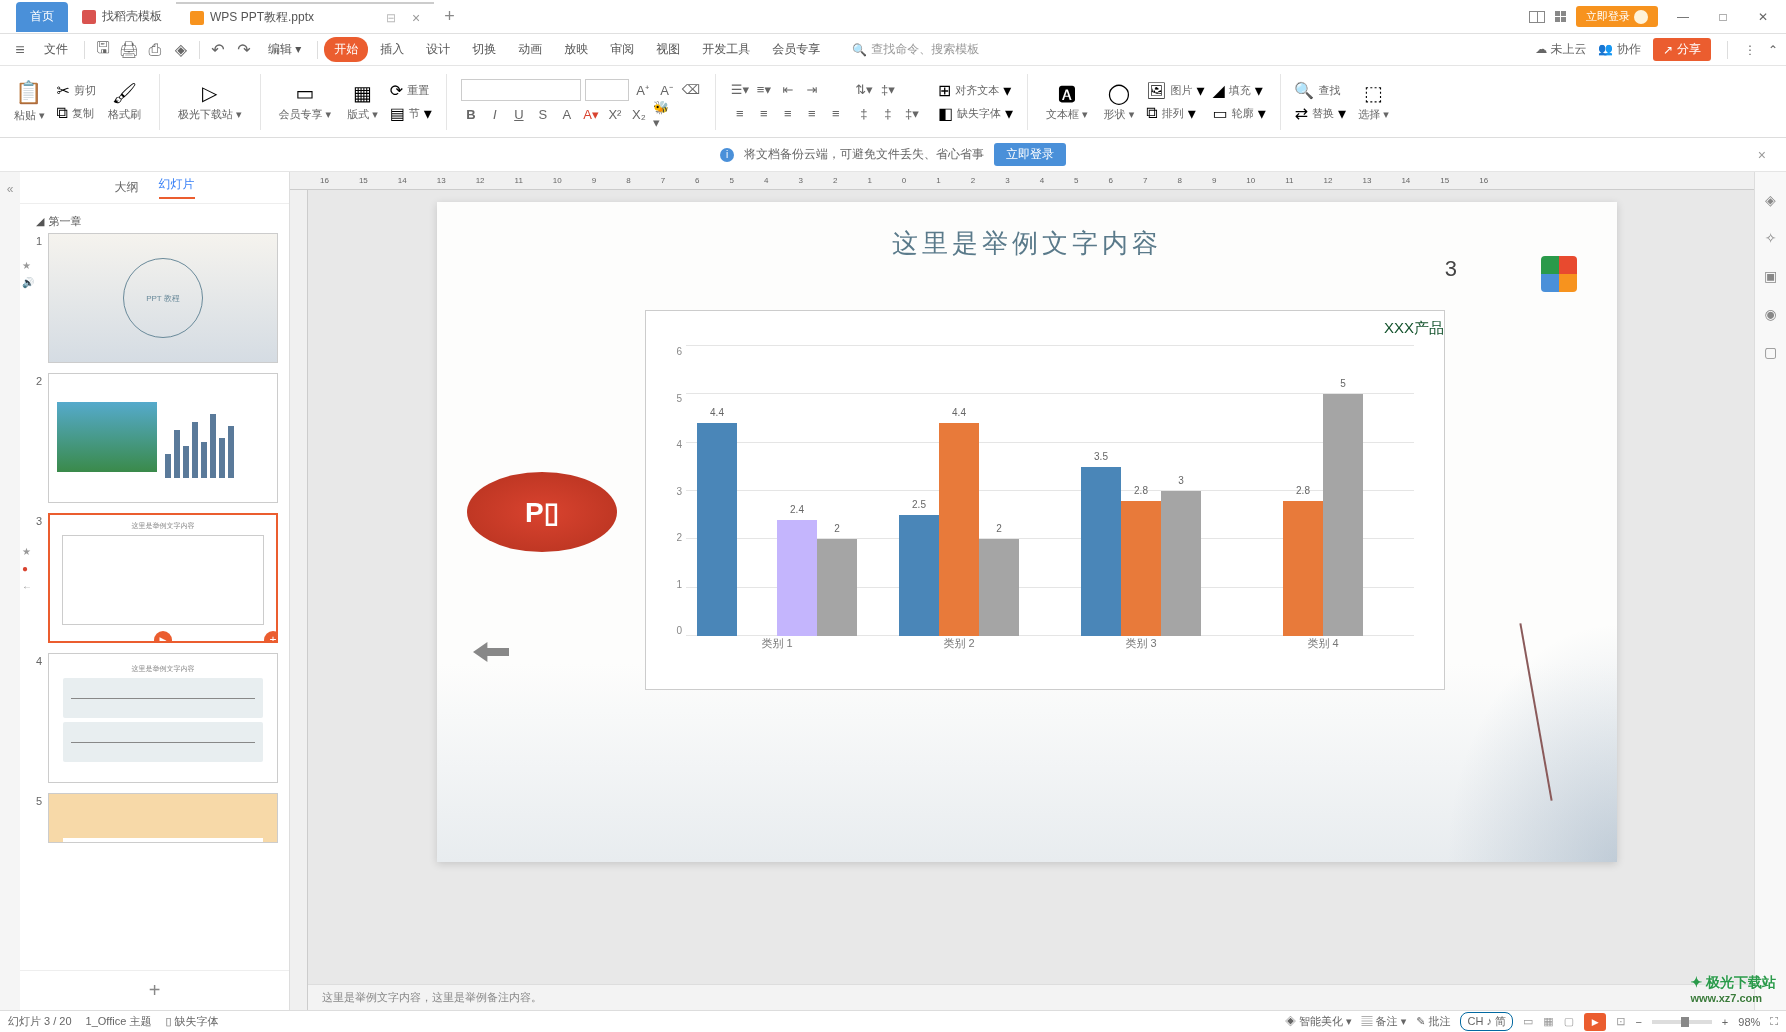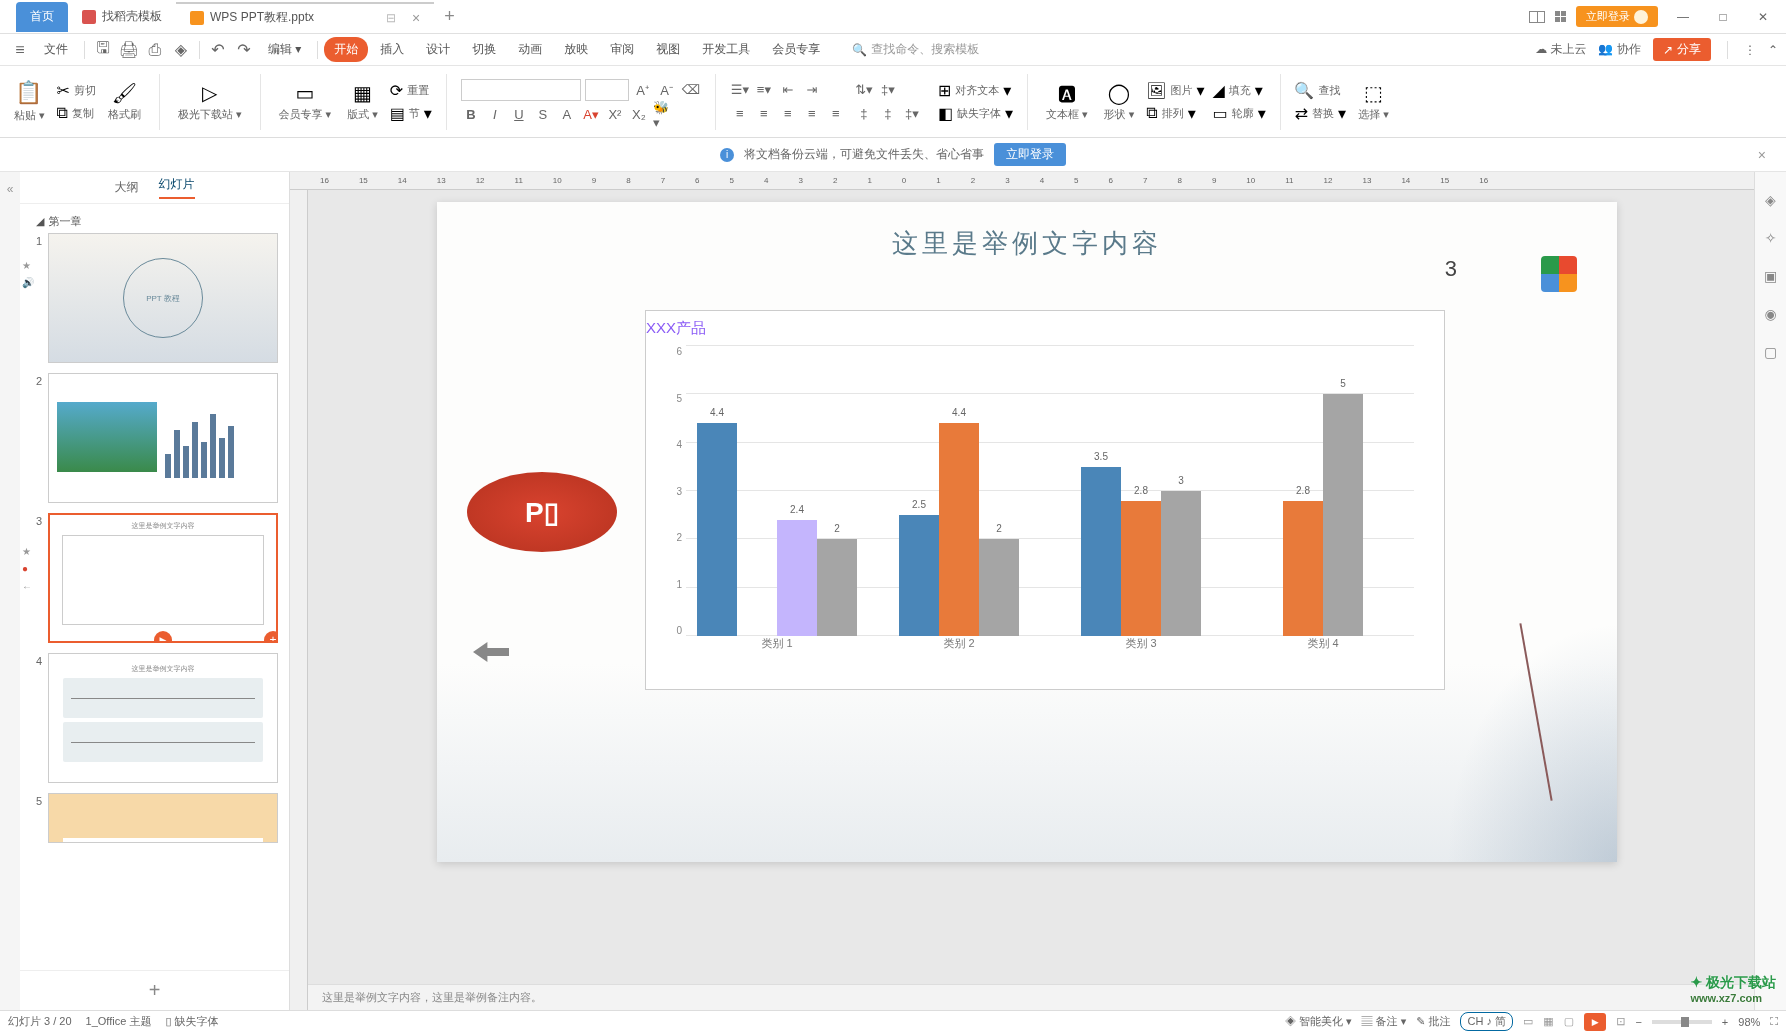--- a/index.html
+++ b/index.html
@@ -49,21 +49,21 @@
 .notify-close { position: absolute; right: 20px; color: #999; font-size: 14px; cursor: pointer; }
 .info-icon { width: 14px; height: 14px; border-radius: 50%; background: #4a90d9; color: #fff; display: flex; align-items: center; justify-content: center; font-size: 10px; }
 
 
 .mainarea { display: flex; height: calc(100% - 34px - 32px - 72px - 34px - 22px); }
 .collapse-btn { width: 20px; display: flex; align-items: flex-start; justify-content: center; padding-top: 10px; color: #999; font-size: 12px; }
 
 
 .slidepanel { width: 270px; background: #fff; border-right: 1px solid #ddd; display: flex; flex-direction: column; }
 .panel-tabs { height: 32px; display: flex; align-items: center; justify-content: center; gap: 20px; font-size: 12px; color: #666; border-bottom: 1px solid #eee; }
-.panel-tab.active { color: #0c4a6e; border-bottom: 2px solid #eb5d2f; padding-bottom: 4px; }
+.panel-tab.active { color: #3b82f6; border-bottom: 2px solid #eb5d2f; padding-bottom: 4px; }
 .panel-body { flex: 1; overflow-y: auto; padding: 6px 10px; position: relative; }
 .section-hdr { font-size: 11px; color: #555; padding: 4px 6px; display: flex; align-items: center; gap: 4px; }
 .thumb-row { display: flex; gap: 6px; margin-bottom: 10px; align-items: flex-start; }
 .thumb-num { width: 12px; font-size: 11px; color: #666; text-align: right; padding-top: 2px; }
 .thumb { width: 230px; height: 130px; border: 1px solid #ccc; background: #fff; position: relative; overflow: hidden; }
 .thumb.selected { border: 2px solid #eb5d2f; }
 .thumb-content { width: 100%; height: 100%; }
 .add-slide-btn { display: flex; justify-content: center; padding: 8px; font-size: 20px; color: #888; cursor: pointer; border-top: 1px solid #eee; }
 .play-badge { position:absolute; bottom:-8px; left:50%; transform:translateX(-50%); width:18px; height:18px; border-radius:50%; background:#eb5d2f; color:#fff; display:flex; align-items:center; justify-content:center; font-size:9px; }
 .plus-badge { position:absolute; bottom:-8px; right:-6px; width:18px; height:18px; border-radius:50%; background:#eb5d2f; color:#fff; display:flex; align-items:center; justify-content:center; font-size:12px; }
@@ -79,21 +79,21 @@
 .branch { position:absolute; right:60px; bottom:60px; width:150px; height:220px; }
 .branch::before { content:''; position:absolute; right:20px; bottom:0; width:2px; height:180px; background:#8a5a5a; transform:rotate(-10deg); }
 .slide-title { position: absolute; top: 24px; left: 0; right: 0; text-align: center; font-size: 26px; color: #5a7a8a; letter-spacing: 4px; font-family: serif; }
 .slide-pagenum { position: absolute; top: 54px; right: 160px; font-size: 22px; color: #444; }
 .slide-logo { position: absolute; top: 54px; right: 40px; width: 36px; height: 36px; }
 .ppt-badge { position: absolute; left: 30px; top: 270px; width: 150px; height: 80px; background: radial-gradient(ellipse, #d9432f, #b5321f); border-radius: 50%; display:flex; align-items:center; justify-content:center; color:#fff; font-size: 28px; font-weight:bold; }
 .arrow-left { position:absolute; left:36px; top:440px; width:36px; height:20px; background:#888; clip-path: polygon(40% 0, 40% 30%, 100% 30%, 100% 70%, 40% 70%, 40% 100%, 0 50%); }
 
 
 .chart-box { position: absolute; left: 208px; top: 108px; width: 800px; height: 380px; border: 1px solid #ccc; background: #fff; }
-.chart-title { text-align: left; font-size: 15px; color: #8b5cf6; padding: 8px 0; }
+.chart-title { text-align: right; font-size: 15px; color: #14532d; padding: 8px 0; }
 .chart-plot { position: relative; height: 310px; margin: 0 30px 0 40px; }
 .y-axis { position: absolute; left: -18px; top: 0; bottom: 20px; display: flex; flex-direction: column-reverse; justify-content: space-between; font-size: 10px; color: #888; text-align:right; width:14px; }
 .grid-lines { position:absolute; left:0; right:0; top:0; bottom:20px; }
 .grid-lines div { position:absolute; left:0; right:0; height:1px; background:#e5e5e5; }
 .bars-row { position: absolute; left: 0; right: 0; bottom: 20px; top: 0; display: flex; }
 .cat-group { flex: 1; display: flex; align-items: flex-end; justify-content: center; gap: 0; position: relative; }
 .bar { width: 40px; position: relative; }
 .bar-label { position: absolute; top: -16px; left: 50%; transform: translateX(-50%); font-size: 10px; color: #666; }
 .x-labels { position:absolute; left:0; right:0; bottom:0; height:20px; display:flex; }
 .x-labels span { flex:1; text-align:center; font-size:11px; color:#777; }

